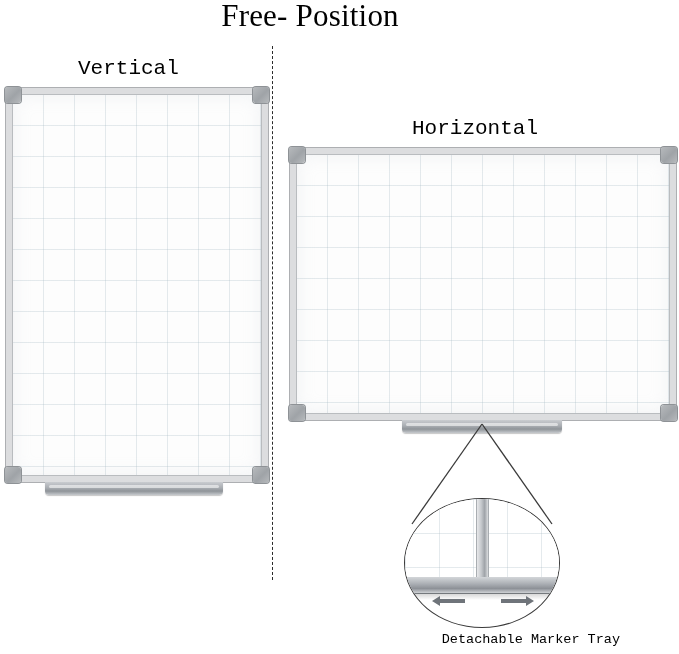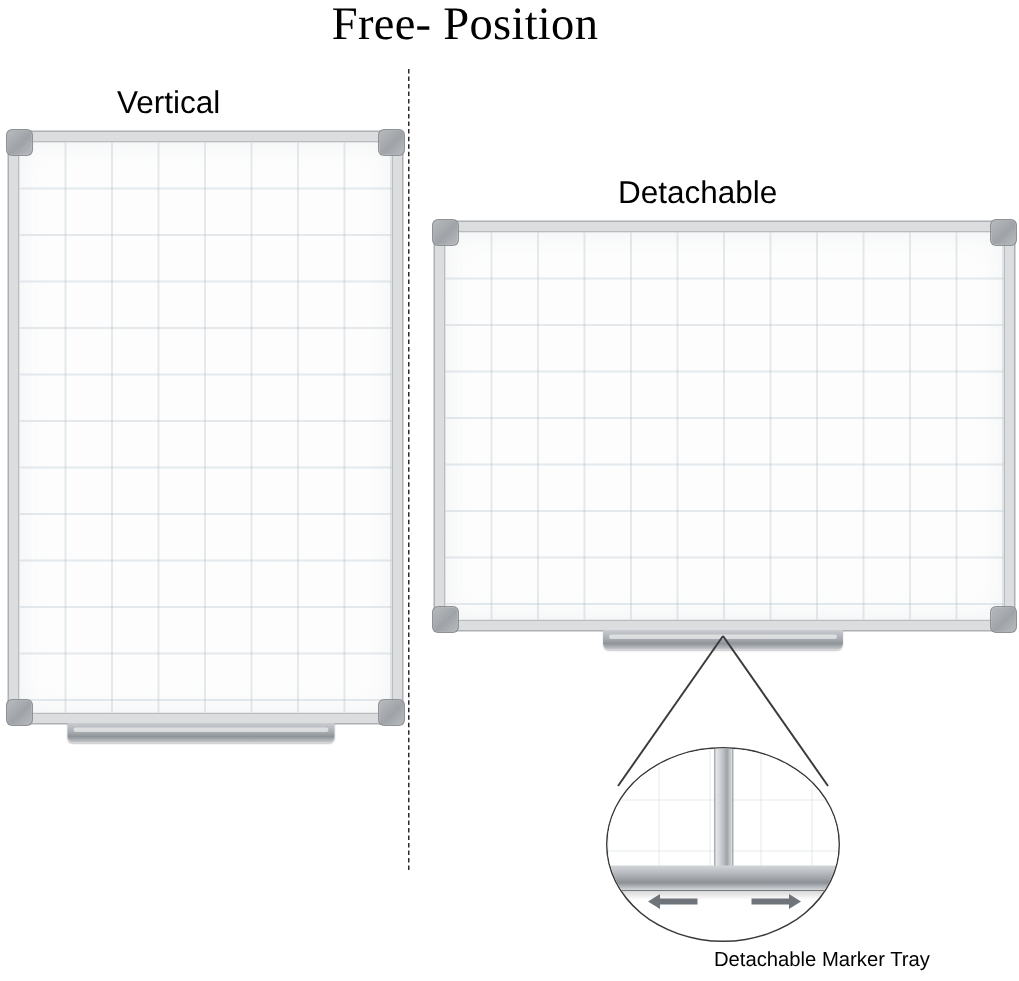--- a/index.html
+++ b/index.html
@@ -36,21 +36,21 @@
     width: 0px;
     height: 534px;
     border-left: 1.6px dashed #2b2b2b;
   }
 
   
   .caption {
     position: absolute;
     font-size: 21px;
     color: #000;
-    font-family: Liberation Sans, sans-serif;
+    font-family: Liberation Mono, monospace;
     white-space: nowrap;
   }
   #vertical-caption { left: 78px; top: 57px; }
   #horizontal-caption { left: 412px; top: 117px; }
   #tray-caption {
     left: 0; right: 0;
     top: 632px;
     text-align: right;
     font-size: 13.5px;
   }
@@ -195,21 +195,21 @@
     <div class="frame"></div>
     <div class="frame-inner"></div>
     <div class="surface"></div>
     <div class="corner tl"></div>
     <div class="corner tr"></div>
     <div class="corner bl"></div>
     <div class="corner br"></div>
   </div>
   <div class="tray" id="vertical-tray"></div>
 
-  <div class="caption" id="horizontal-caption">Detachable</div>
+  <div class="caption" id="horizontal-caption">Horizontal</div>
 
   <div class="board" id="horizontal-board">
     <div class="frame"></div>
     <div class="frame-inner"></div>
     <div class="surface"></div>
     <div class="corner tl"></div>
     <div class="corner tr"></div>
     <div class="corner bl"></div>
     <div class="corner br"></div>
   </div>

